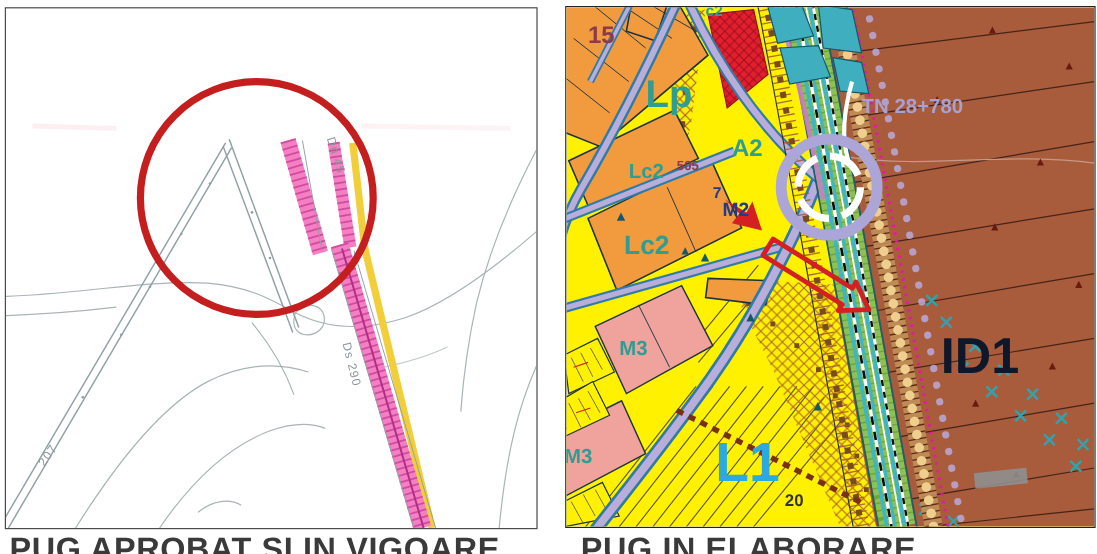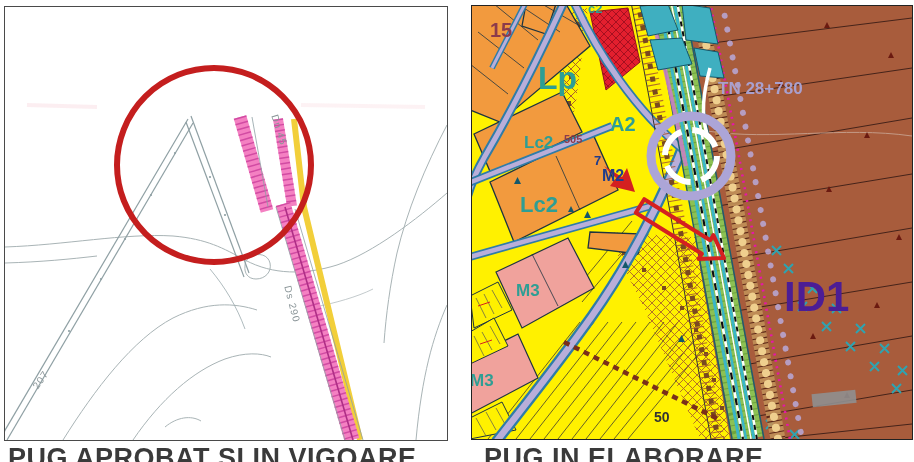--- a/index.html
+++ b/index.html
@@ -285,20 +285,21 @@
     <span class="zlabel" style="left: 116px; top: -4px; font-size: 13px; color: rgb(46, 158, 148);">c2</span>
     <span class="zlabel" style="left: 66px; top: 56px; font-size: 32px; color: rgb(46, 158, 148);">Lp</span>
     <span class="zlabel" style="left: 92px; top: 106px; font-size: 11px; color: rgb(140, 59, 75); margin-top: 22px;">505</span>
     <span class="zlabel" style="left: 52px; top: 128px; font-size: 17px; color: rgb(46, 158, 148);">Lc2</span>
     <span class="zlabel" style="left: 48px; top: 188px; font-size: 22px; color: rgb(46, 158, 148);">Lc2</span>
     <span class="zlabel" style="left: 138px; top: 108px; font-size: 20px; color: rgb(46, 158, 148);">A2</span>
     <span class="zlabel" style="left: 122px; top: 148px; font-size: 13px; color: rgb(31, 60, 140);">7</span>
     <span class="zlabel" style="left: 114px; top: 162px; font-size: 16px; color: rgb(31, 60, 140); margin-left: 16px;">M2</span>
     <span class="zlabel" style="left: 44px; top: 276px; font-size: 17px; color: rgb(46, 158, 148);">M3</span>
     <span class="zlabel" style="left: -2px; top: 366px; font-size: 17px; color: rgb(46, 158, 148);">M3</span>
-    <span class="zlabel" style="left: 182px; top: 404px; font-size: 14px; color: rgb(51, 51, 51);">50</span>
-    <span class="zlabel" style="left: 312px; top: 270px; font-size: 42px; color: #4c1d95;">ID1</span>
+    <span class="zlabel" style="left: 124px; top: 356px; font-size: 46px; color: rgb(41, 171, 226);">L1</span>
+    <span class="zlabel" style="left: 182px; top: 404px; font-size: 14px; color: rgb(51, 51, 51);">20</span>
+    <span class="zlabel" style="left: 312px; top: 270px; font-size: 42px; color: #0f172a;">ID1</span>
     <span class="zlabel" style="left: 246px; top: 74px; font-size: 17px; color: rgb(169, 160, 206);">TN 28+780</span>
   </div>
 
   <div class="caption" id="capLeft">PUG APROBAT SI IN VIGOARE</div>
   <div class="caption" id="capRight">PUG IN ELABORARE</div>
 </div>
 
 </body></html>

